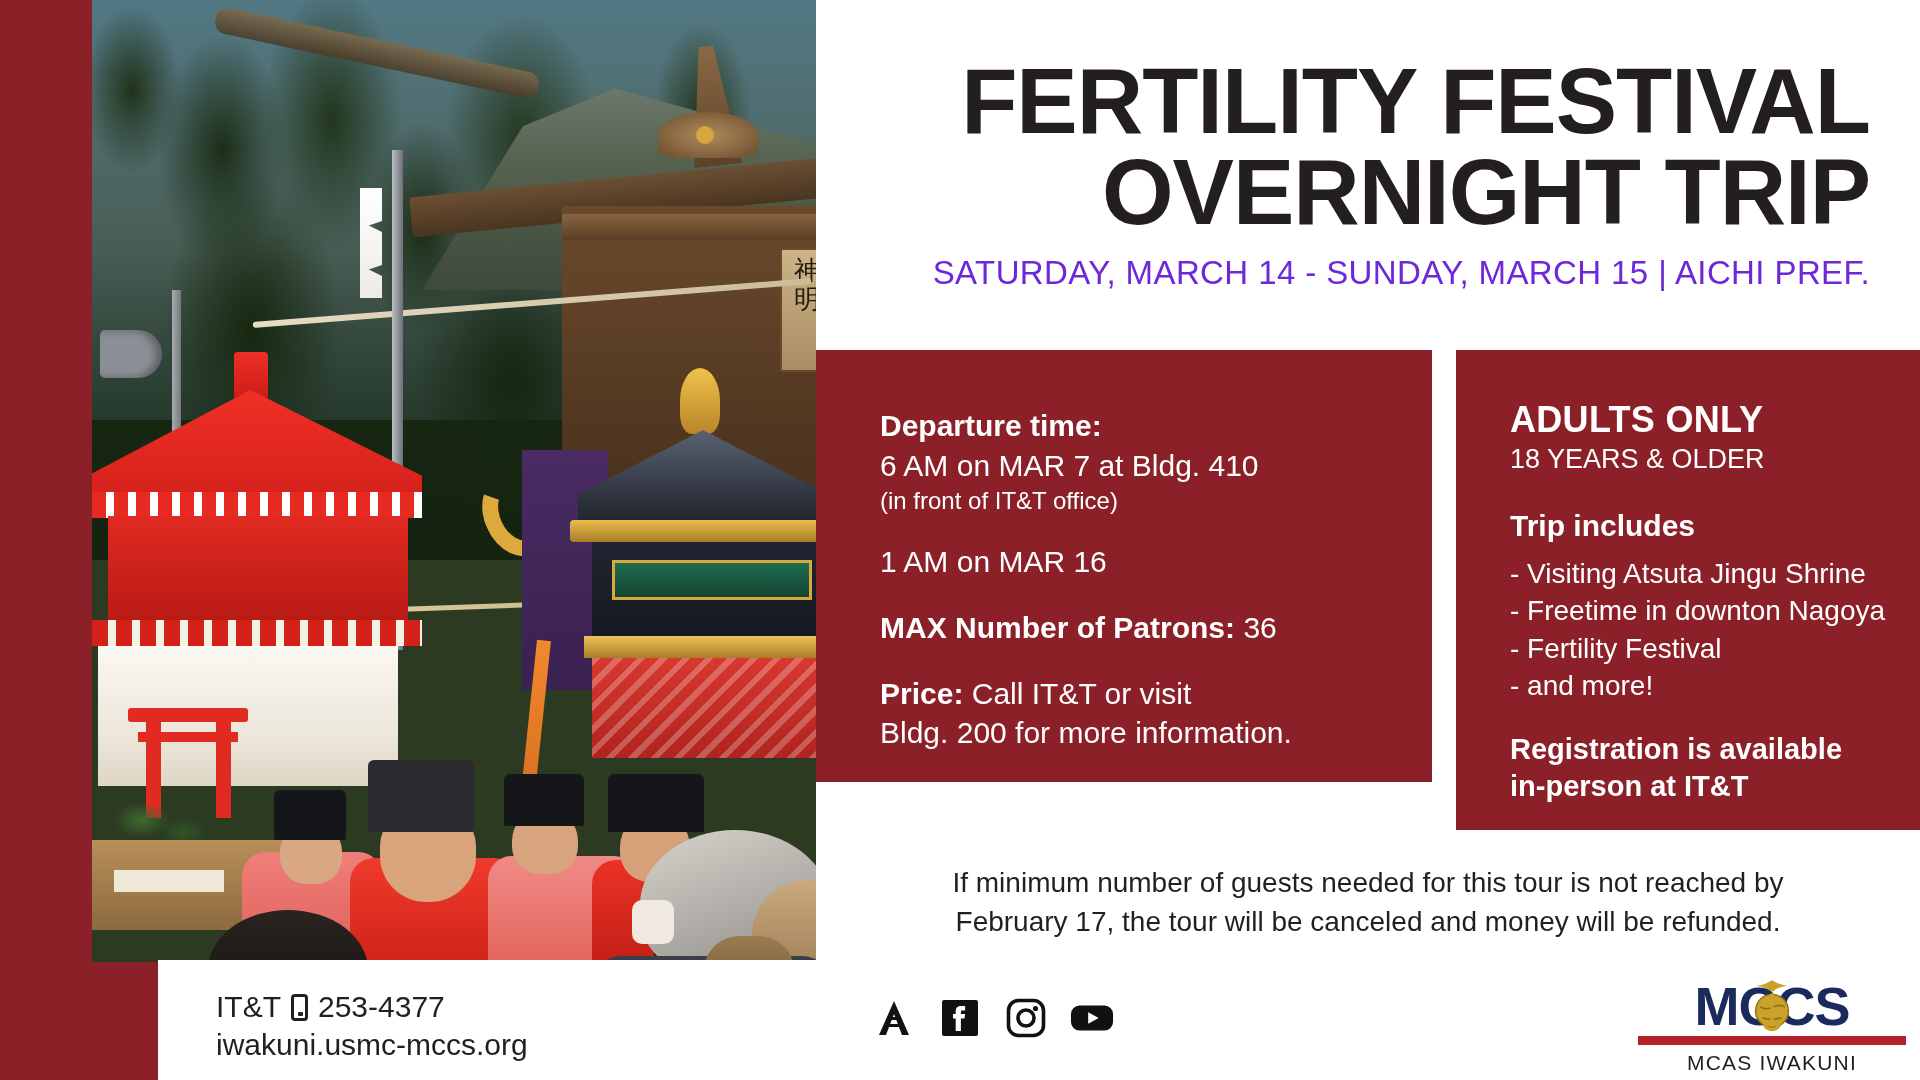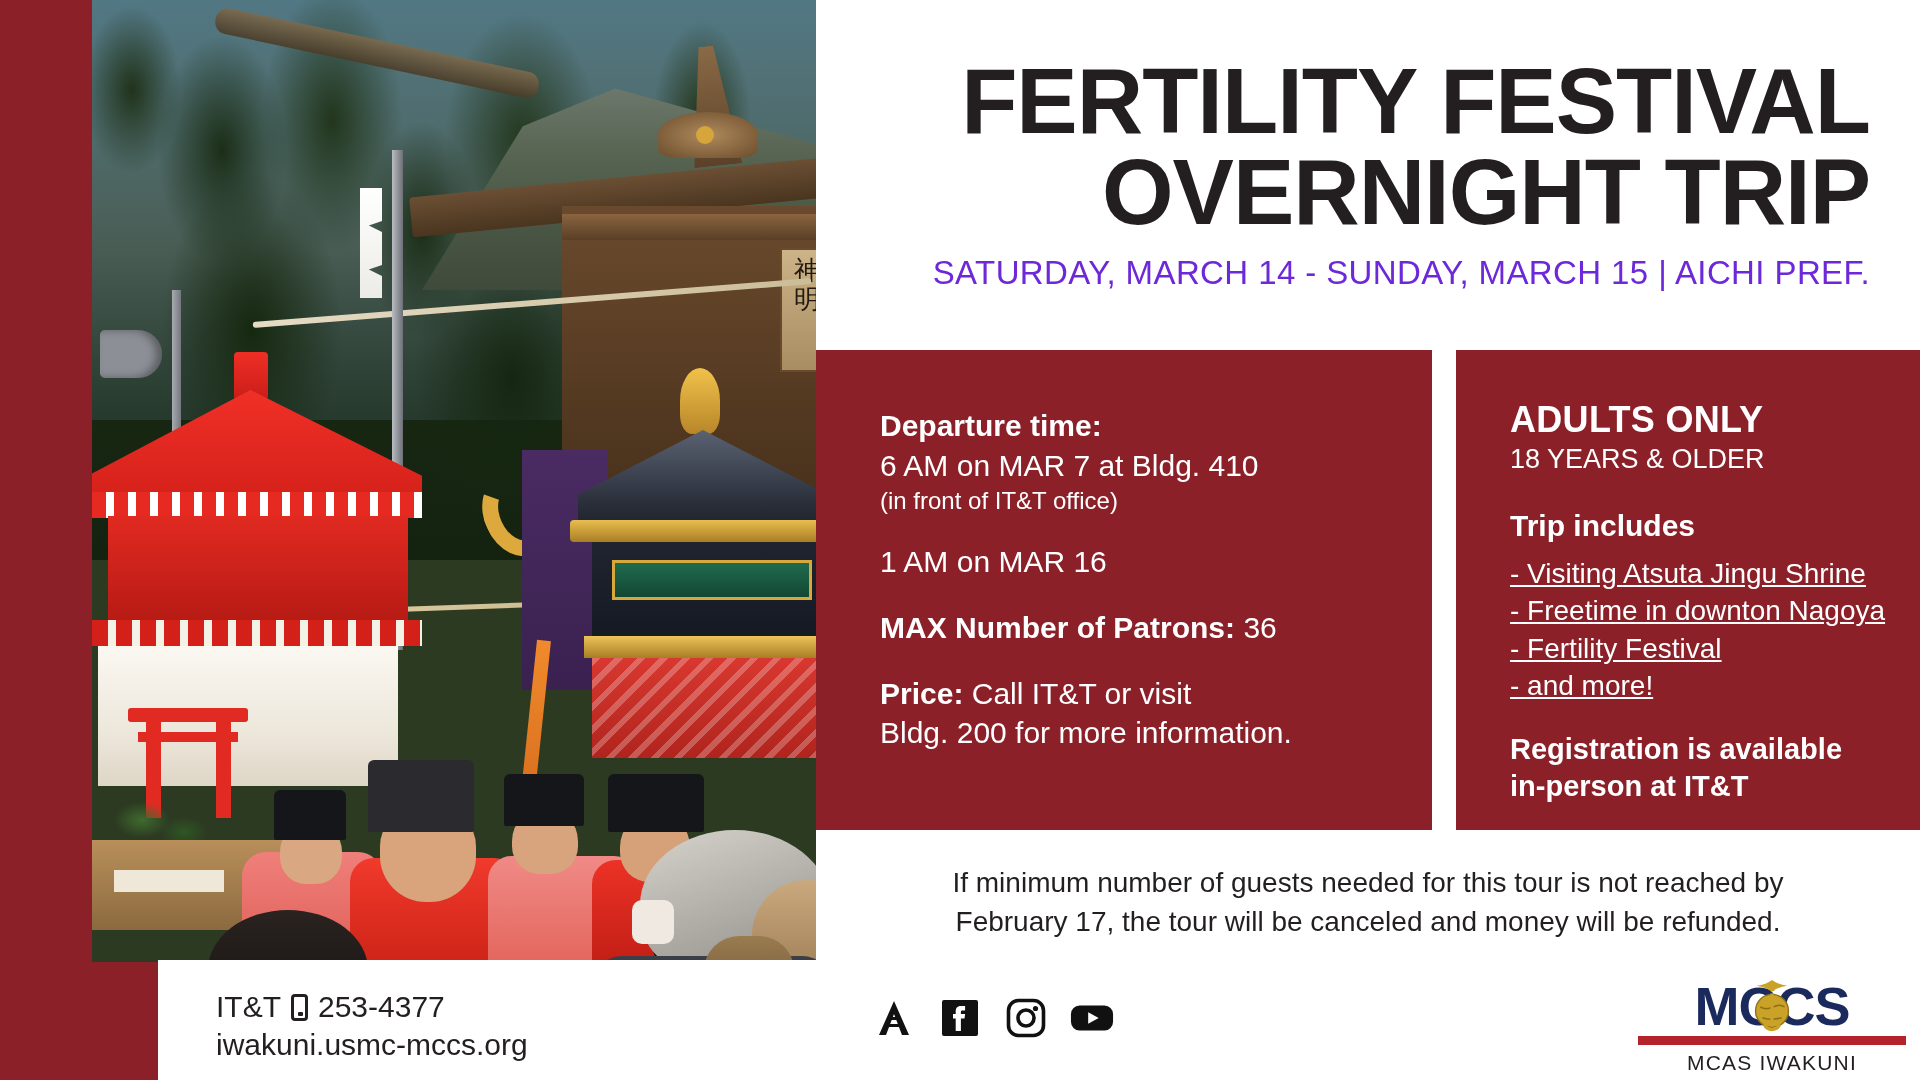--- a/index.html
+++ b/index.html
@@ -145,34 +145,34 @@
     align-items:flex-end; padding-right:50px; }
   .h1 { font-size:92px; line-height:.95; font-weight:700; color:#231f20;
     letter-spacing:-1px; text-align:right; white-space:nowrap; }
   .h1.l2 { margin-top:4px; }
   .subhead { margin-top:18px; font-size:33px; font-weight:400; color:#6d28d9;
     letter-spacing:.4px; white-space:nowrap; }
 
   .panels { position:absolute; left:816px; top:350px; width:1104px; height:480px;
     display:flex; gap:24px; padding-right:0; }
   .panel { background:#8B2029; color:#ffffff; }
-  .panel-left { width:616px; height:480px; padding:56px 0 0 64px; }
+  .panel-left { width:616px; height:432px; padding:56px 0 0 64px; }
   .panel-right { width:464px; height:480px; padding:48px 0 0 54px; }
 
   .pl-title { font-size:30px; font-weight:700; line-height:1.32; }
   .pl-text { font-size:30px; font-weight:400; line-height:1.32; }
   .pl-small { font-size:24px; font-weight:400; line-height:1.3; }
   .pl-gap { height:26px; }
   .pl-row { font-size:30px; line-height:1.32; }
   .pl-row b { font-weight:700; }
 
   .pr-title { font-size:36px; font-weight:700; line-height:1.2; letter-spacing:.3px; }
   .pr-sub { font-size:27px; font-weight:400; line-height:1.25; margin-top:2px; }
   .pr-h { font-size:30px; font-weight:700; margin-top:32px; }
-  .pr-li { font-size:28px; font-weight:400; line-height:1.34;text-decoration:underline; }
+  .pr-li { font-size:28px; font-weight:400; line-height:1.34; }
   .pr-reg { font-size:29px; font-weight:700; line-height:1.28; margin-top:26px; }
 
   .disclaimer { position:absolute; left:816px; top:845px; width:1104px; height:115px;
     display:flex; flex-direction:column; align-items:center; justify-content:center;
     text-align:center; color:#231f20; }
   .disclaimer div { font-size:28px; line-height:1.38; white-space:nowrap; }
 
   
   .footer { position:absolute; left:158px; top:960px; width:1800px; height:120px;
     background:#ffffff; }

